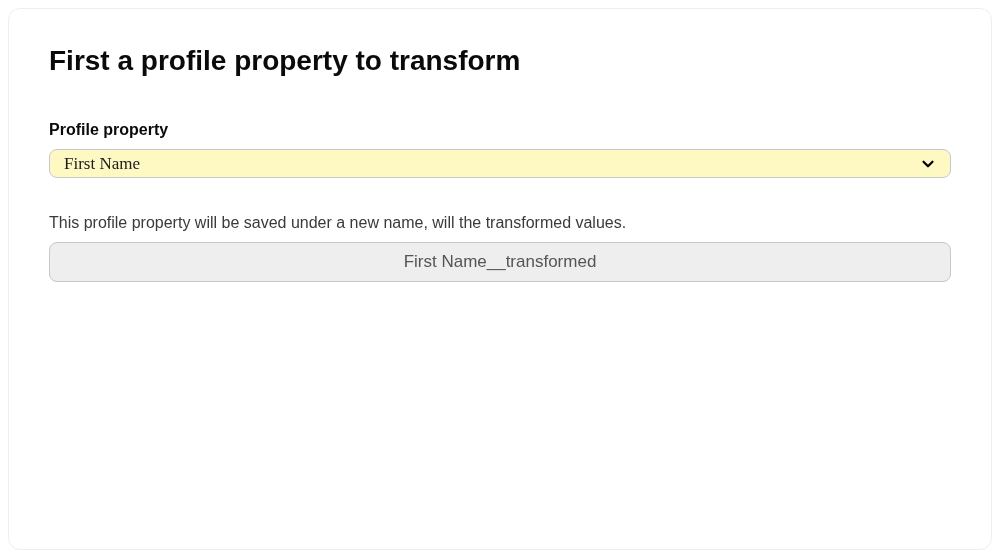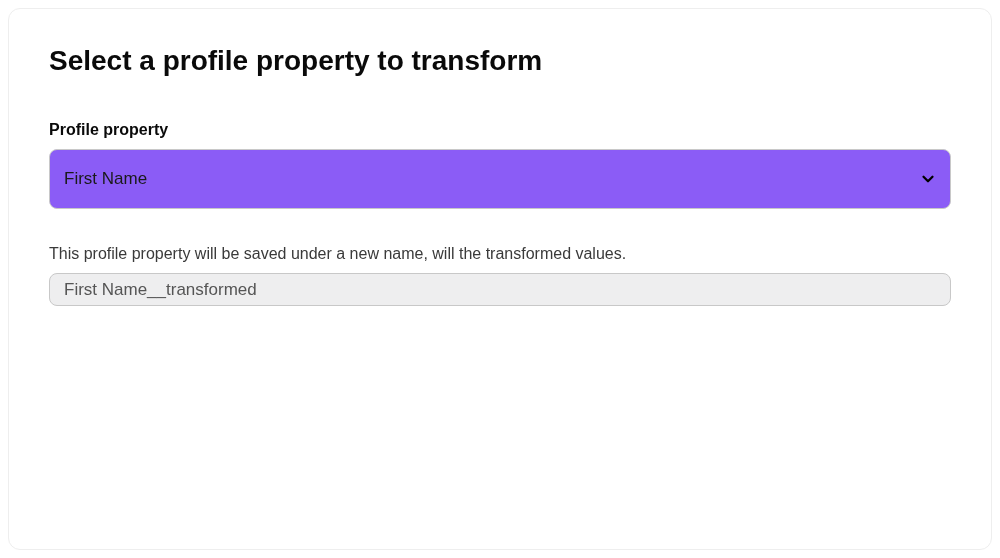--- a/index.html
+++ b/index.html
@@ -44,62 +44,64 @@
     }
     .field-label.no-help {
       margin-bottom: 10px;
     }
     .select-wrap {
       position: relative;
       width: 100%;
     }
     .select-input {
       width: 100%;
-      height: 60px;
+      height: 29px;
       border: 1px solid #c8c8c8;
       border-radius: 8px;
-      background: #8b5cf6;
+      background: #fef9c3;
       padding: 0 44px 0 14px;
       font-size: 17px;
       color: #1a1a1a;
       display: flex;
       align-items: center;
       cursor: pointer;
+      font-family: Liberation Serif, serif;
     }
     .chevron {
       position: absolute;
       right: 14px;
       top: 50%;
       transform: translateY(-50%);
       pointer-events: none;
     }
     .chevron svg {
       display: block;
     }
     .text-input {
       width: 100%;
-      height: 33px;
+      height: 40px;
       border: 1px solid #c8c8c8;
       border-radius: 8px;
       background: #eeeeef;
       padding: 0 14px;
       font-size: 17px;
       color: #555555;
       outline: none;
+      text-align: center;
     }
     .text-input:disabled {
       background: #eeeeef;
       color: #555555;
     }
   </style>
 </head>
 <body>
 
 <div class="card">
-  <h1 class="title">Select a profile property to transform</h1>
+  <h1 class="title">First a profile property to transform</h1>
 
   <div class="field-group">
     <label class="field-label no-help">Profile property</label>
     <div class="select-wrap">
       <div class="select-input">First Name</div>
       <span class="chevron">
         <svg width="18" height="18" viewBox="0 0 24 24" fill="none" stroke="#000000" stroke-width="3" stroke-linecap="round" stroke-linejoin="round">
             <polyline points="6 9 12 15 18 9"></polyline>
           </svg>
       </span>

